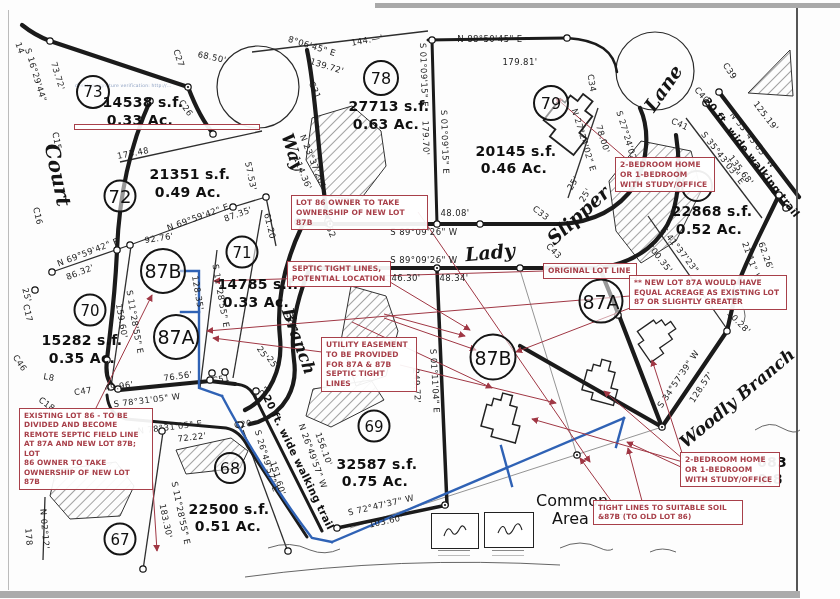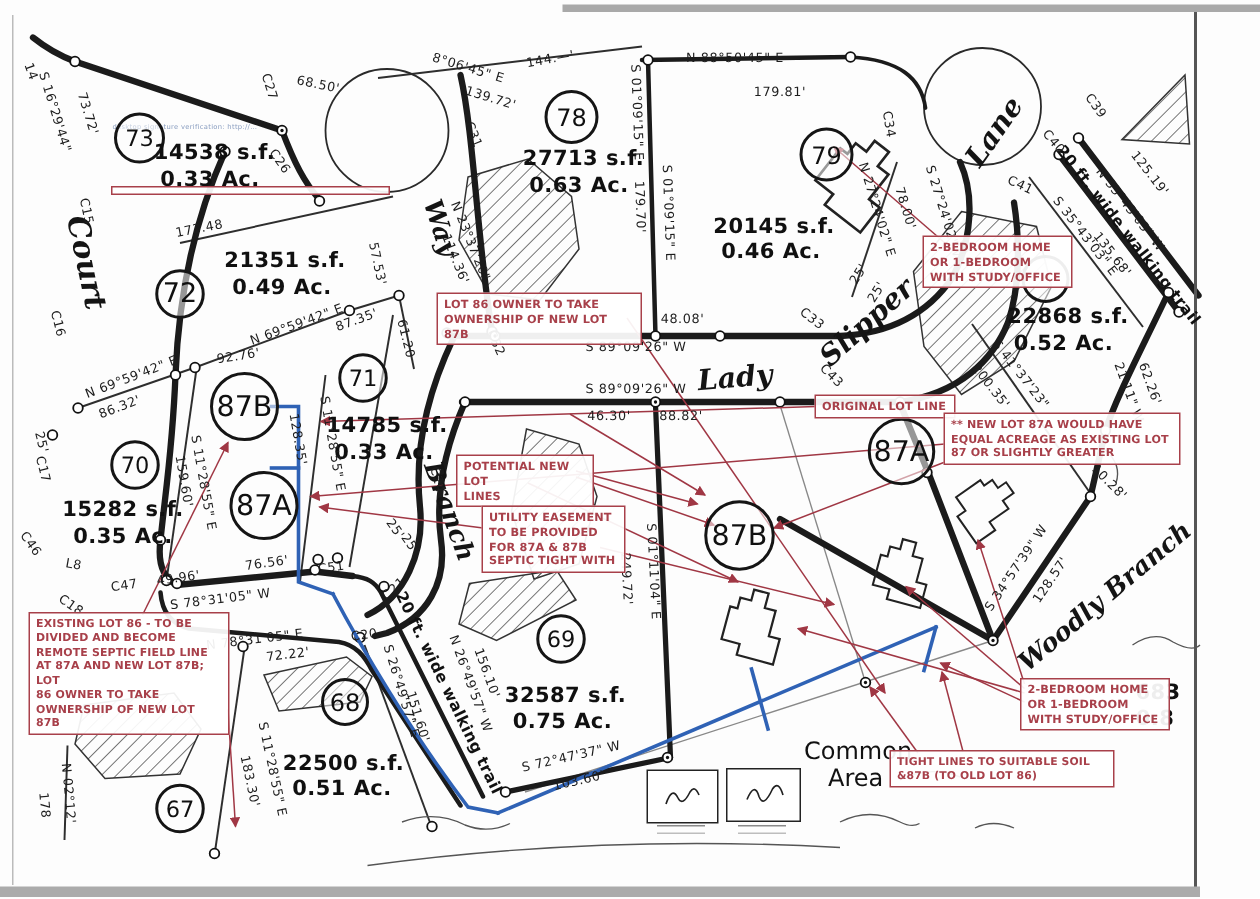--- a/index.html
+++ b/index.html
@@ -301,21 +301,21 @@
   <div class="m" style="left:490px;top:39px;transform:translate(-50%,-50%)">N 88°50'45" E</div>
   <div class="m" style="left:520px;top:62px;transform:translate(-50%,-50%)">179.81'</div>
   <div class="m" style="left:367px;top:40px;transform:translate(-50%,-50%) rotate(-10deg)">144.—'</div>
   <div class="m" style="left:424px;top:75px;transform:translate(-50%,-50%) rotate(88deg)">S 01°09'15" E</div>
   <div class="m" style="left:426px;top:138px;transform:translate(-50%,-50%) rotate(88deg)">179.70'</div>
   <div class="m" style="left:445px;top:142px;transform:translate(-50%,-50%) rotate(88deg)">S 01°09'15" E</div>
   <div class="m" style="left:455px;top:213px;transform:translate(-50%,-50%)">48.08'</div>
   <div class="m" style="left:424px;top:232px;transform:translate(-50%,-50%)">S 89°09'26" W</div>
   <div class="m" style="left:424px;top:260px;transform:translate(-50%,-50%)">S 89°09'26" W</div>
   <div class="m" style="left:406px;top:278px;transform:translate(-50%,-50%)">46.30'</div>
-  <div class="m" style="left:454px;top:278px;transform:translate(-50%,-50%)">88.82'</div>
+  <div class="m" style="left:454px;top:278px;transform:translate(-50%,-50%)">48.34'</div>
   <div class="m" style="left:330px;top:229px;transform:translate(-50%,-50%) rotate(65deg)">C32</div>
   <div class="m" style="left:541px;top:213px;transform:translate(-50%,-50%) rotate(38deg)">C33</div>
   <div class="m" style="left:554px;top:251px;transform:translate(-50%,-50%) rotate(45deg)">C43</div>
   <div class="m" style="left:592px;top:83px;transform:translate(-50%,-50%) rotate(80deg)">C34</div>
   <div class="m" style="left:730px;top:71px;transform:translate(-50%,-50%) rotate(55deg)">C39</div>
   <div class="m" style="left:702px;top:95px;transform:translate(-50%,-50%) rotate(50deg)">C40</div>
   <div class="m" style="left:680px;top:124px;transform:translate(-50%,-50%) rotate(25deg)">C41</div>
   <div class="m" style="left:584px;top:140px;transform:translate(-50%,-50%) rotate(73deg)">N 27°24'02" E</div>
   <div class="m" style="left:603px;top:139px;transform:translate(-50%,-50%) rotate(73deg)">78.00'</div>
   <div class="m" style="left:629px;top:143px;transform:translate(-50%,-50%) rotate(73deg)">S 27°24'02" W</div>
@@ -388,29 +388,29 @@
   </div>
   <div class="sigcap" style="left:438px;top:550px;width:32px"></div>
   <div class="sigcap" style="left:492px;top:550px;width:32px"></div>
 
   <div class="rbox" style="left:74px;top:124px;width:176px;font-size:7.8px">
   </div>
   <div class="rbox" style="left:291px;top:195px;width:127px">
     <div>LOT 86 OWNER TO TAKE</div>
     <div>OWNERSHIP OF NEW LOT 87B</div>
   </div>
-  <div class="rbox" style="left:304px;top:303px;width:82px">
-    <div>POTENTIAL NEW LOT</div>
-    <div>LINES</div>
+  <div class="rbox" style="left:287px;top:261px;width:94px">
+    <div>SEPTIC TIGHT LINES,</div>
+    <div>POTENTIAL LOCATION</div>
   </div>
   <div class="rbox" style="left:321px;top:337px;width:86px">
     <div>UTILITY EASEMENT</div>
     <div>TO BE PROVIDED</div>
     <div>FOR 87A &amp; 87B</div>
-    <div>SEPTIC TIGHT WITH</div>
+    <div>SEPTIC TIGHT LINES</div>
   </div>
   <div class="rbox" style="left:615px;top:157px;width:90px">
     <div>2-BEDROOM HOME</div>
     <div>OR 1-BEDROOM</div>
     <div>WITH STUDY/OFFICE</div>
   </div>
   <div class="rbox" style="left:543px;top:263px;width:84px">
     <div>ORIGINAL LOT LINE</div>
   </div>
   <div class="rbox" style="left:629px;top:275px;width:148px;font-size:7.4px">

